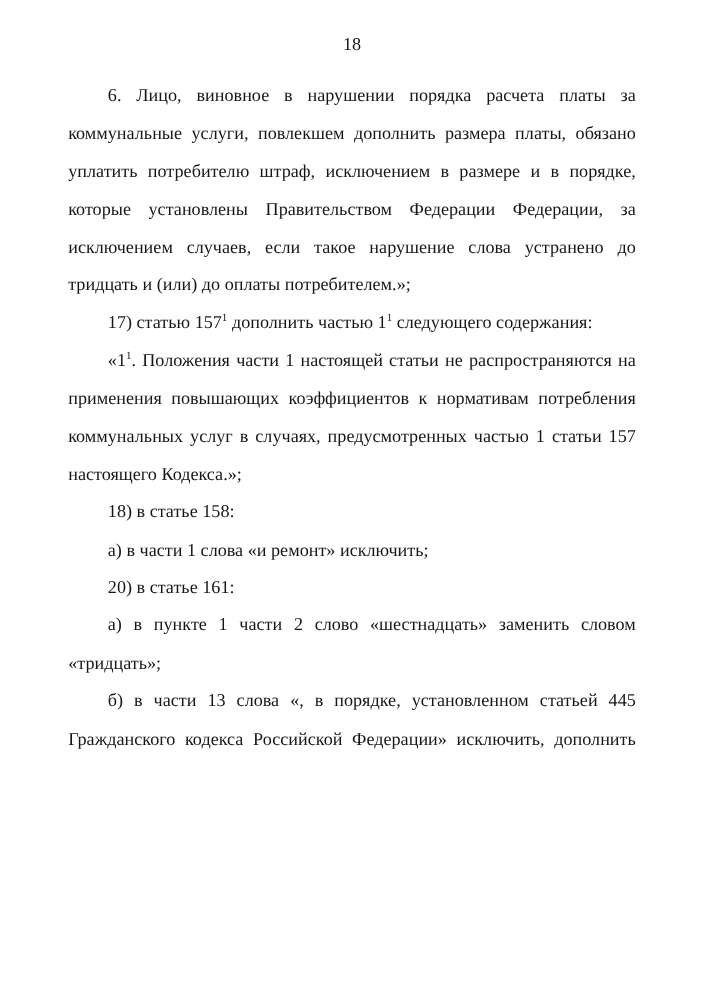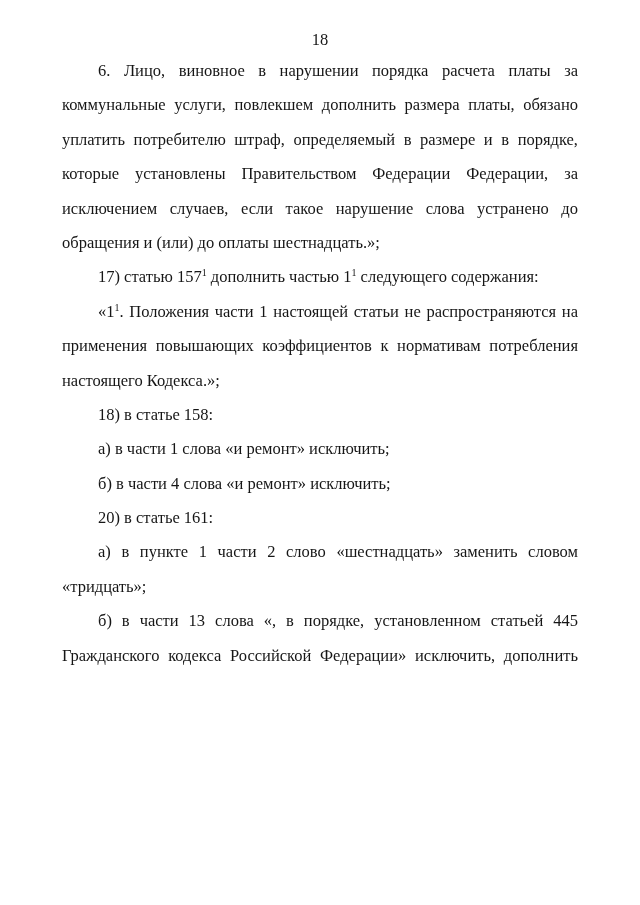--- a/index.html
+++ b/index.html
@@ -20,21 +20,21 @@
     top: 30px;
     left: 0;
     width: 100%;
     text-align: center;
     font-size: 16.5px;
     line-height: 20px;
   }
   .doc-body {
     position: absolute;
     left: 62px;
-    top: 54px;
+    top: 70px;
     width: 516px;
   }
   .line {
     font-size: 16.5px;
     height: 34.4px;
     line-height: 34.4px;
     text-align: justify;
     text-align-last: justify;
     text-justify: inter-word;
     white-space: normal;
@@ -53,30 +53,30 @@
   }
 </style>
 </head>
 <body>
 
 <div class="page" style="background: rgb(255, 255, 255); color: rgb(22, 22, 22);">
   <div class="page-number">18</div>
   <div class="doc-body">
       <div class="line indent"><span>6. Лицо, виновное в нарушении порядка расчета платы за</span></div>
       <div class="line"><span>коммунальные услуги, повлекшем дополнить размера платы, обязано</span></div>
-      <div class="line"><span>уплатить потребителю штраф, определяемый в размере и в порядке,</span></div>
+      <div class="line"><span>уплатить потребителю штраф, исключением в размере и в порядке,</span></div>
       <div class="line"><span>которые установлены Правительством Федерации Федерации, за</span></div>
       <div class="line"><span>исключением случаев, если такое нарушение слова устранено до</span></div>
-      <div class="line last"><span>обращения и (или) до оплаты шестнадцать.»;</span></div>
+      <div class="line last"><span>тридцать и (или) до оплаты потребителем.»;</span></div>
       <div class="line indent last"><span>17) статью 157</span><span class="sup">1</span><span> дополнить частью 1</span><span class="sup">1</span><span> следующего содержания:</span></div>
       <div class="line indent"><span>«1</span><span class="sup">1</span><span>. Положения части 1 настоящей статьи не распространяются на</span></div>
       <div class="line"><span>применения повышающих коэффициентов к нормативам потребления</span></div>
+      <div class="line"><span>коммунальных услуг в случаях, предусмотренных частью 1 статьи 157</span></div>
       <div class="line last"><span>настоящего Кодекса.»;</span></div>
       <div class="line indent last"><span>18) в статье 158:</span></div>
       <div class="line indent last"><span>а) в части 1 слова «и ремонт» исключить;</span></div>
-      <div class="line indent last"><span>б) в части 4 слова «и ремонт» исключить;</span></div>
       <div class="line indent last"><span>20) в статье 161:</span></div>
       <div class="line indent"><span>а) в пункте 1 части 2 слово «шестнадцать» заменить словом</span></div>
       <div class="line last"><span>«тридцать»;</span></div>
       <div class="line indent"><span>б) в части 13 слова «, в порядке, установленном статьей 445</span></div>
       <div class="line"><span>Гражданского кодекса Российской Федерации» исключить, дополнить</span></div>
     </div>
 </div>
 
 </body></html>

